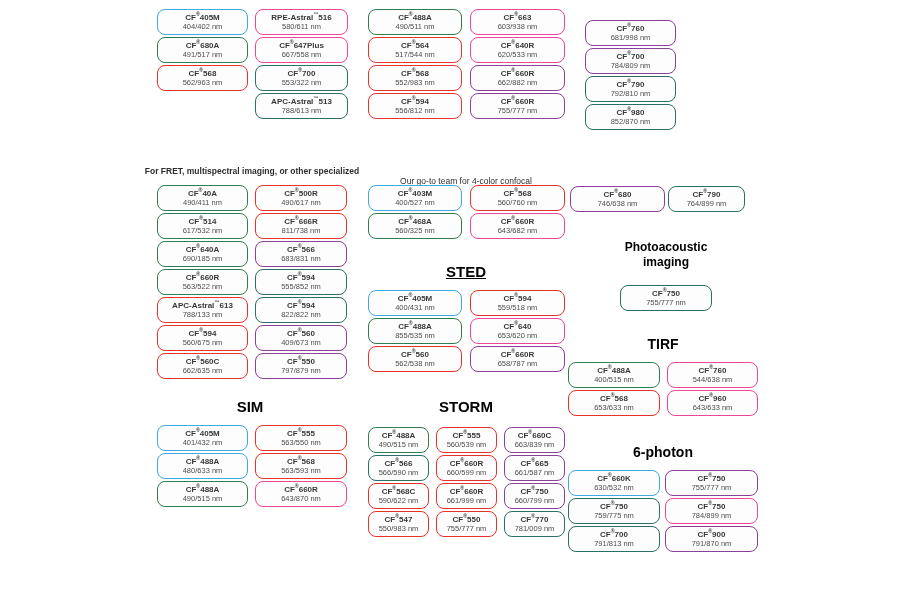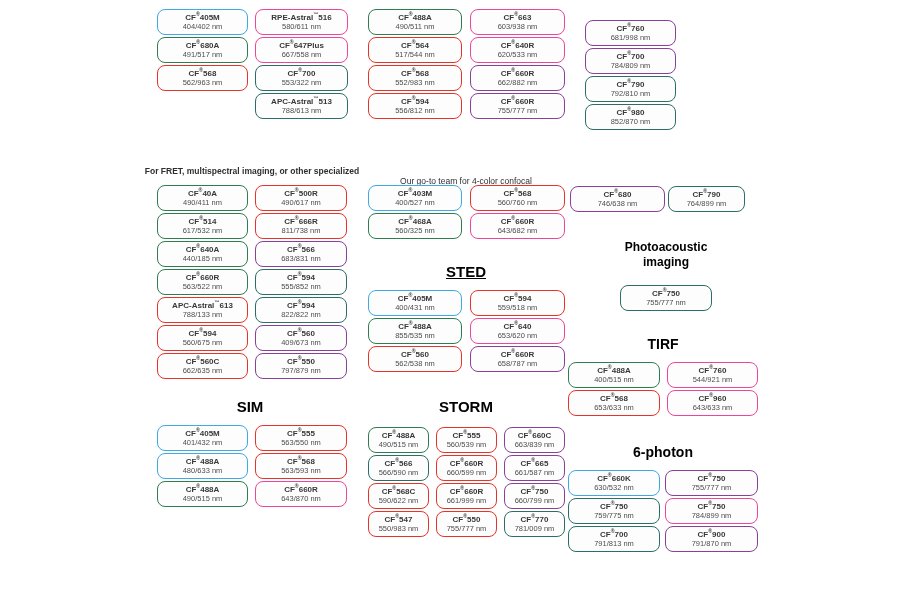--- a/index.html
+++ b/index.html
@@ -166,21 +166,21 @@
         <div class="badge" style="border-color: rgb(46, 125, 80);">
           <div class="nm">CF<sup>®</sup>514</div>
           <div class="val">617/532 nm</div>
         </div>
         <div class="badge" style="border-color: rgb(230, 51, 42);">
           <div class="nm">CF<sup>®</sup>666R</div>
           <div class="val">811/738 nm</div>
         </div>
         <div class="badge" style="border-color: rgb(46, 125, 80);">
           <div class="nm">CF<sup>®</sup>640A</div>
-          <div class="val">440/185 nm</div>
+          <div class="val">690/185 nm</div>
         </div>
         <div class="badge" style="border-color: rgb(138, 63, 152);">
           <div class="nm">CF<sup>®</sup>566</div>
           <div class="val">683/831 nm</div>
         </div>
         <div class="badge" style="border-color: rgb(46, 125, 80);">
           <div class="nm">CF<sup>®</sup>660R</div>
           <div class="val">563/522 nm</div>
         </div>
         <div class="badge" style="border-color: rgb(42, 110, 102);">
@@ -348,21 +348,21 @@
           <div class="val">755/777 nm</div>
         </div>
       </div>
       <div class="section-grid" id="sec-tirf">
         <div class="badge" style="border-color: rgb(46, 125, 80);">
           <div class="nm">CF<sup>®</sup>488A</div>
           <div class="val">400/515 nm</div>
         </div>
         <div class="badge" style="border-color: rgb(236, 70, 153);">
           <div class="nm">CF<sup>®</sup>760</div>
-          <div class="val">544/921 nm</div>
+          <div class="val">544/638 nm</div>
         </div>
         <div class="badge" style="border-color: rgb(230, 51, 42);">
           <div class="nm">CF<sup>®</sup>568</div>
           <div class="val">653/633 nm</div>
         </div>
         <div class="badge" style="border-color: rgb(236, 70, 153);">
           <div class="nm">CF<sup>®</sup>960</div>
           <div class="val">643/633 nm</div>
         </div>
       </div>

